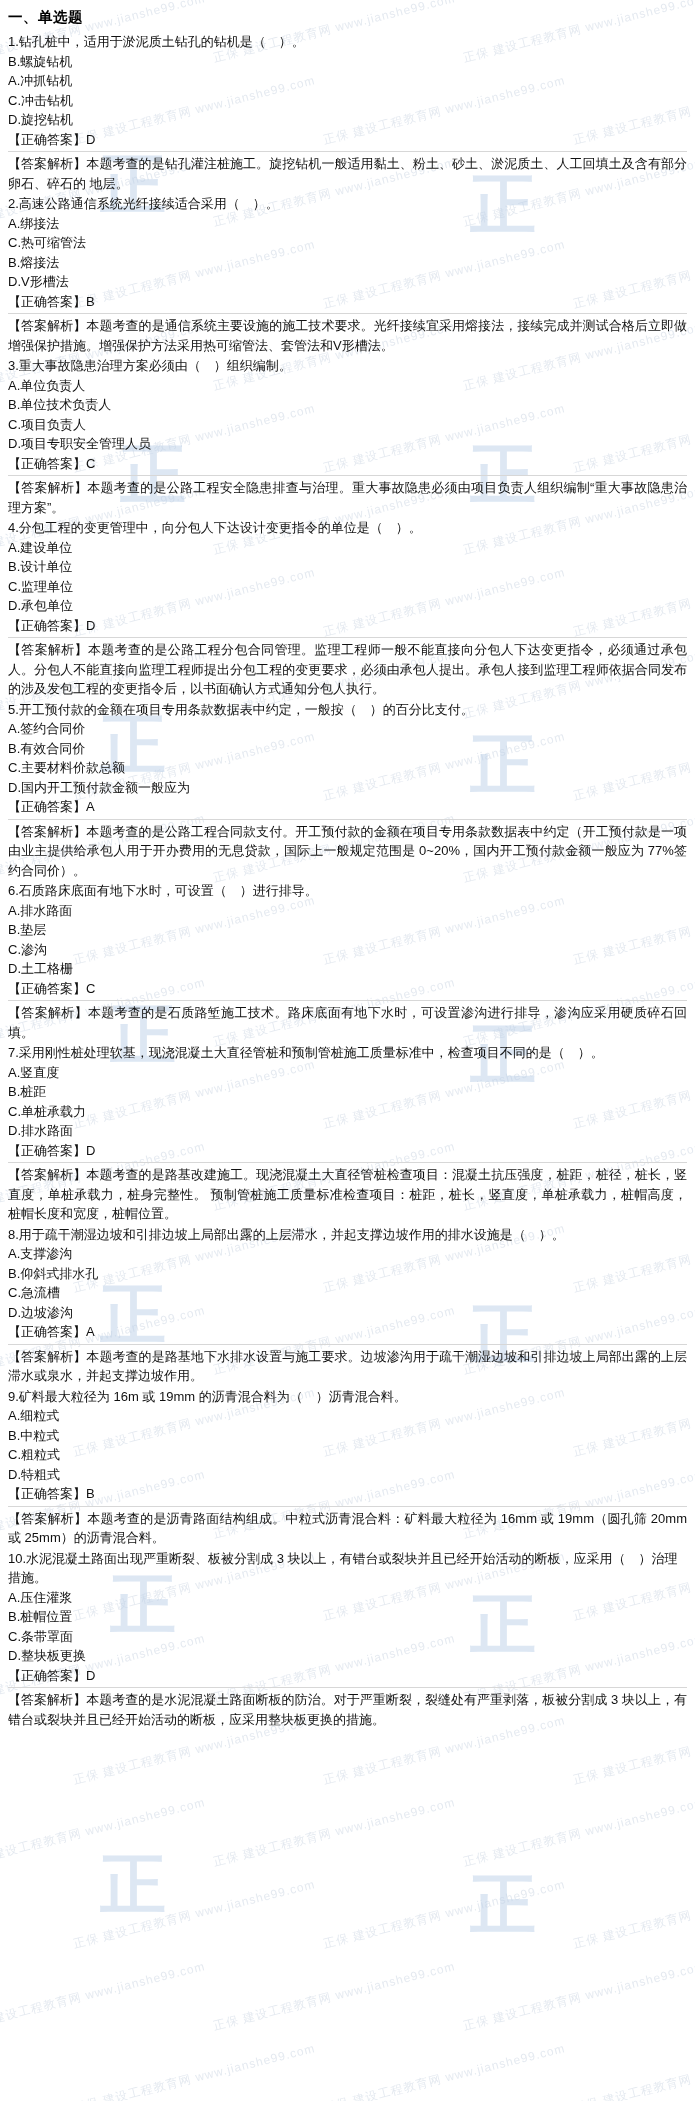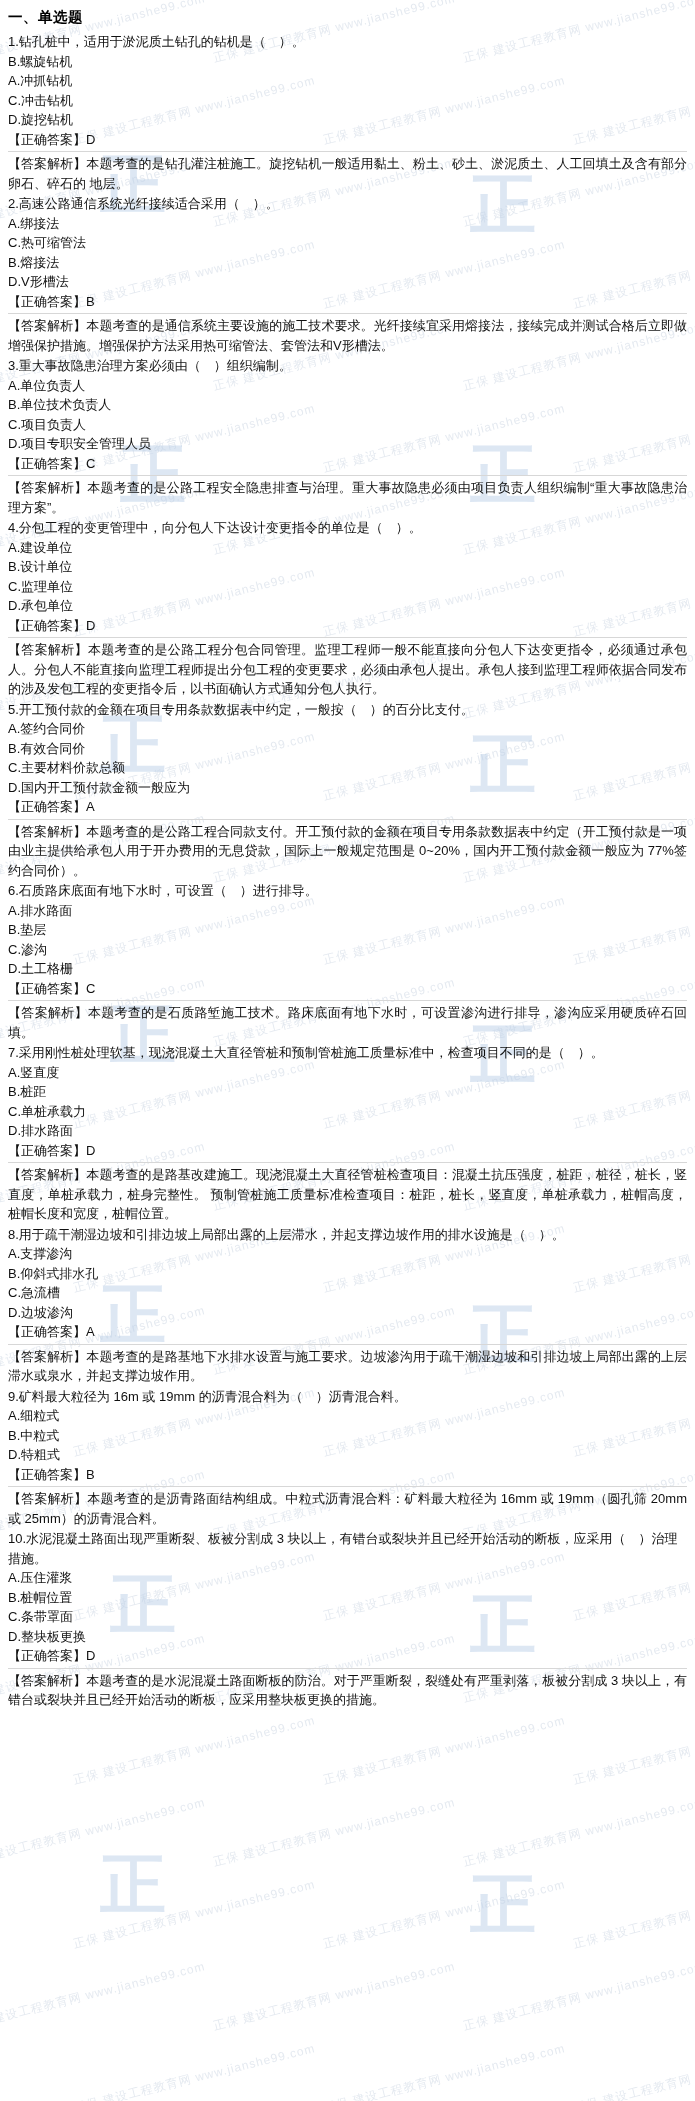--- a/index.html
+++ b/index.html
@@ -272,20 +272,21 @@
           <div class="opt">C.急流槽</div>
           <div class="opt">D.边坡渗沟</div>
           <div class="ans">【正确答案】A</div>
           <hr class="hr">
           <div class="exp">【答案解析】本题考查的是路基地下水排水设置与施工要求。边坡渗沟用于疏干潮湿边坡和引排边坡上局部出露的上层滞水或泉水，并起支撑边坡作用。</div>
         </div>
         <div class="q">
           <div class="q-stem">9.矿料最大粒径为 16m 或 19mm 的沥青混合料为（　）沥青混合料。</div>
           <div class="opt">A.细粒式</div>
           <div class="opt">B.中粒式</div>
+          <div class="opt">C.粗粒式</div>
           <div class="opt">D.特粗式</div>
           <div class="ans">【正确答案】B</div>
           <hr class="hr">
           <div class="exp">【答案解析】本题考查的是沥青路面结构组成。中粒式沥青混合料：矿料最大粒径为 16mm 或 19mm（圆孔筛 20mm 或 25mm）的沥青混合料。</div>
         </div>
         <div class="q">
           <div class="q-stem">10.水泥混凝土路面出现严重断裂、板被分割成 3 块以上，有错台或裂块并且已经开始活动的断板，应采用（　）治理措施。</div>
           <div class="opt">A.压住灌浆</div>
           <div class="opt">B.桩帽位置</div>
           <div class="opt">C.条带罩面</div>

